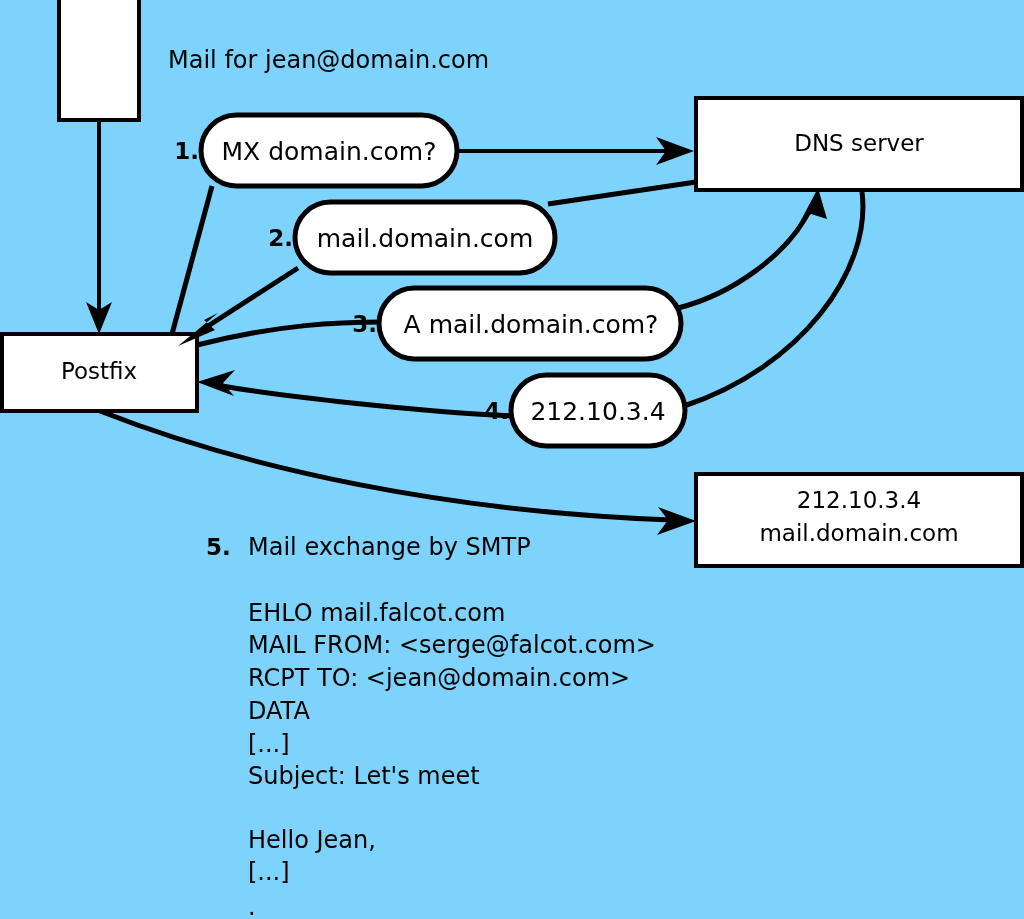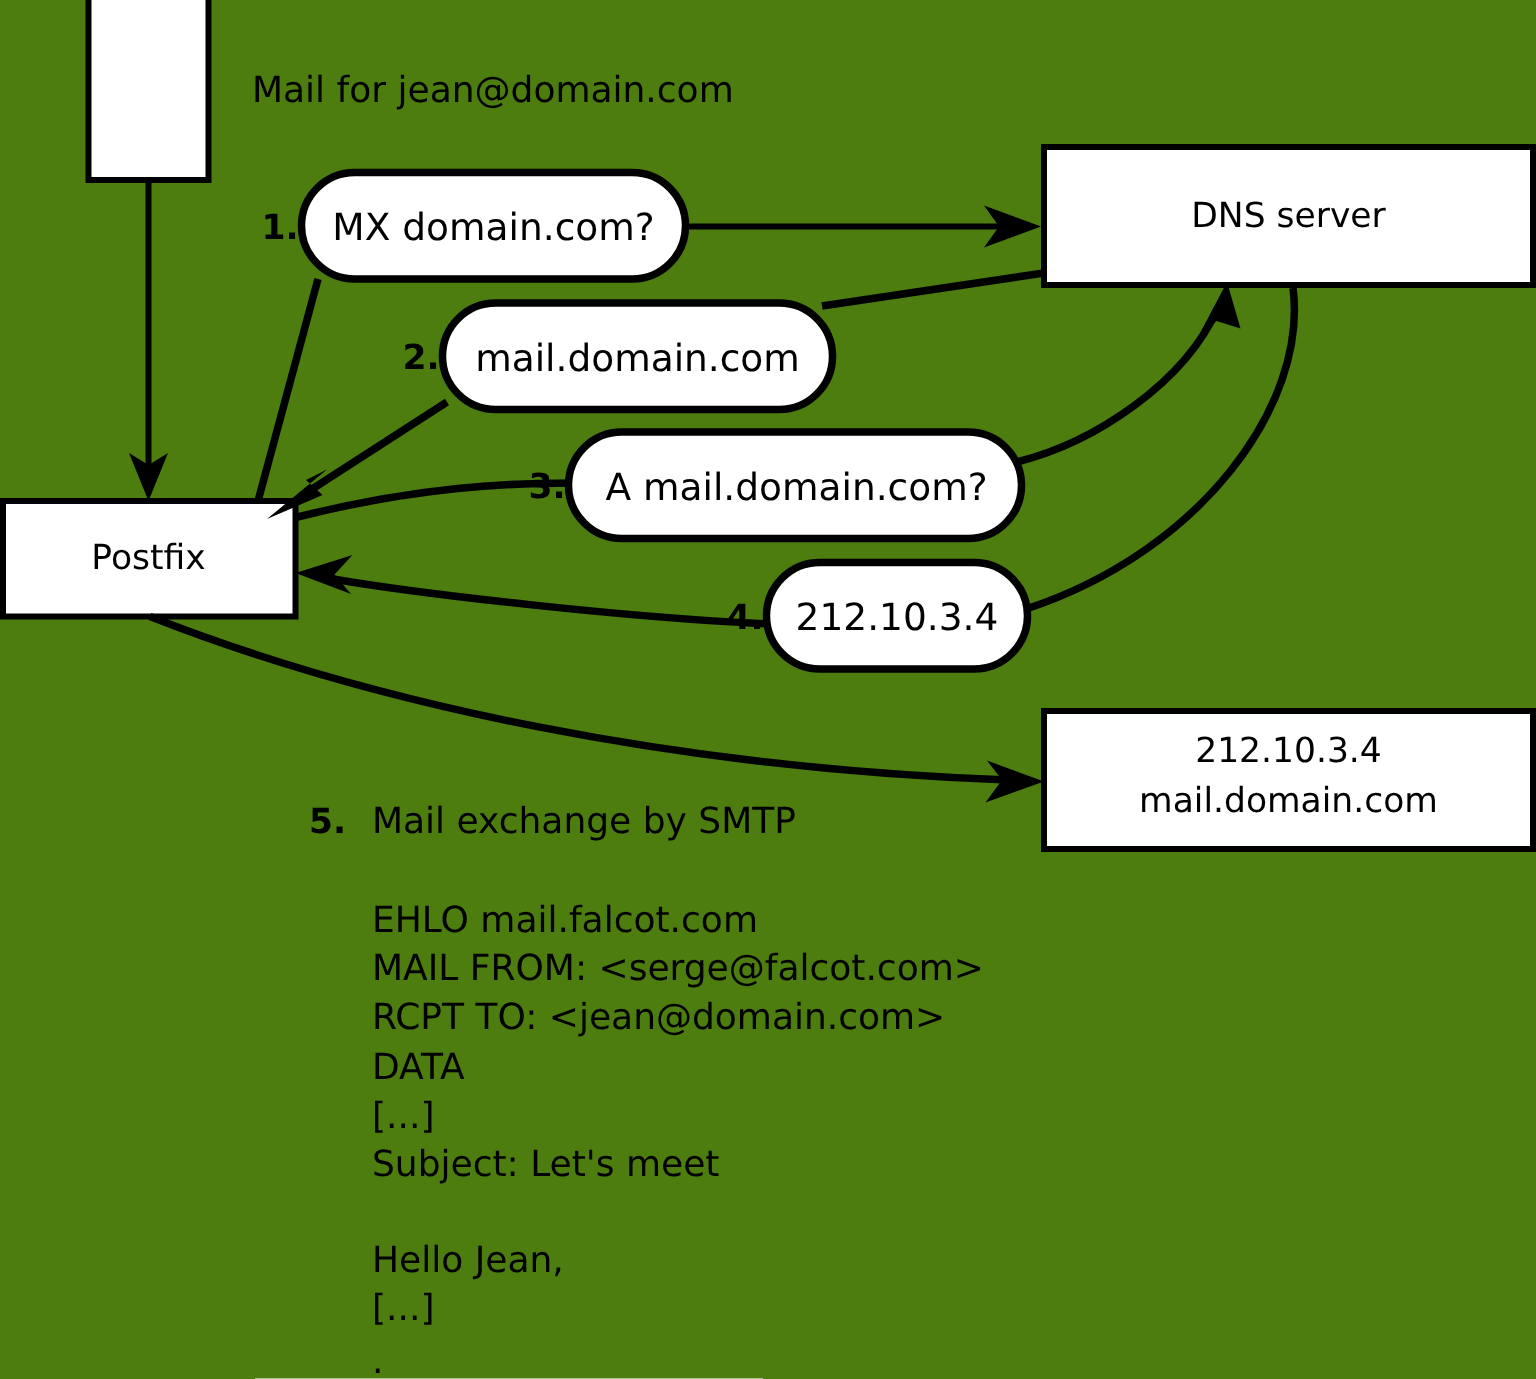--- a/index.html
+++ b/index.html
@@ -7,21 +7,21 @@
     padding: 0;
     background: #ffffff;
   }
   body {
     font-family: "DejaVu Sans", "Liberation Sans", sans-serif;
   }
   #canvas {
     position: relative;
     width: 1024px;
     height: 919px;
-    background: #4d7c0f;
+    background: #7dd3fc;
     overflow: hidden;
   }
   svg#diagram {
     position: absolute;
     left: 0;
     top: 0;
     width: 1024px;
     height: 919px;
     display: block;
   }

